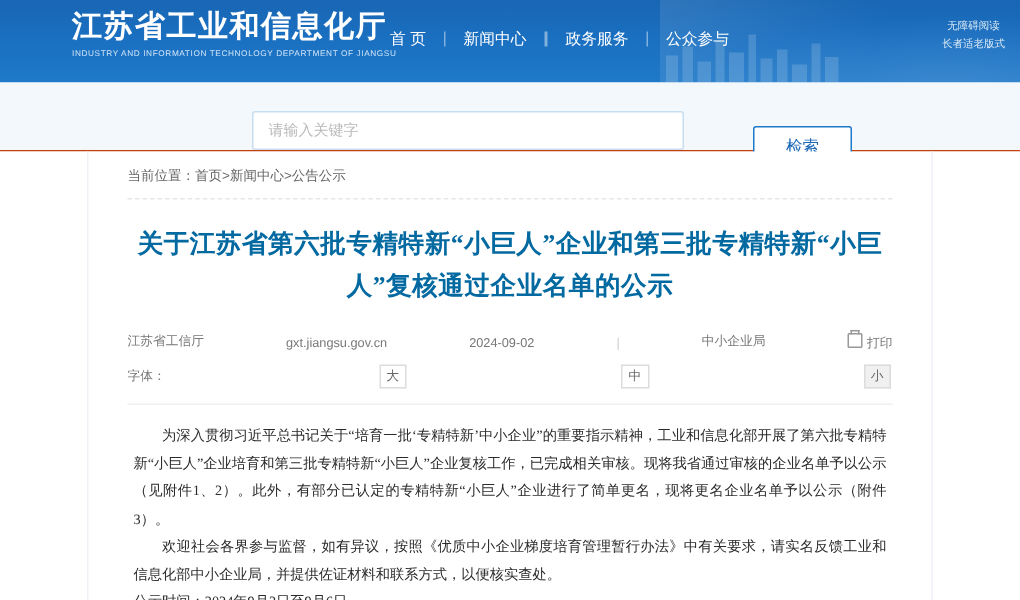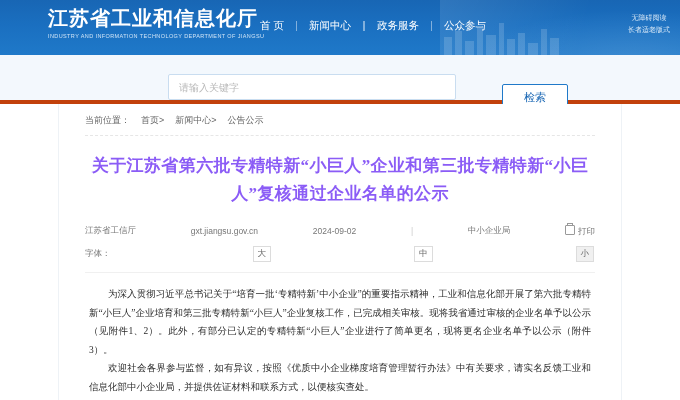--- a/index.html
+++ b/index.html
@@ -98,21 +98,21 @@
     color: #dbeaf8;
     line-height: 1.7;
     white-space: nowrap;
     cursor: pointer;
   }
 
   
   .searchband {
     height: 45px;
     background: #f3f8fd;
-    border-bottom: 4px solid #c2410c;
+    border-bottom: 1px solid #c2410c;
     position: relative;
   }
   .search-wrap {
     position: absolute;
     left: 168px;
     top: 9px;
     display: flex;
     align-items: center;
   }
   .search-input {
@@ -156,28 +156,28 @@
     padding: 0 26px;
     box-sizing: border-box;
   }
   .breadcrumb {
     font-size: 9px;
     color: #666;
     padding: 10px 0 8px 0;
     border-bottom: 1px dashed #e6e6e6;
     white-space: nowrap;
   }
-  .breadcrumb a { color: #666; text-decoration: none; cursor: pointer; margin-left: 11px; }
+  .breadcrumb a { color: #666; text-decoration: none; cursor: pointer; }
 
   .doc-title {
     text-align: center;
     font-family: "Liberation Serif", serif;
     font-size: 17px;
     font-weight: bold;
-    color: #8b5cf6;
+    color: #0369a1;
     line-height: 1.65;
     padding: 16px 6px 10px 6px;
     letter-spacing: 0.4px;
   }
 
   .meta-row {
     display: flex;
     justify-content: space-between;
     align-items: center;
     font-size: 8.5px;

